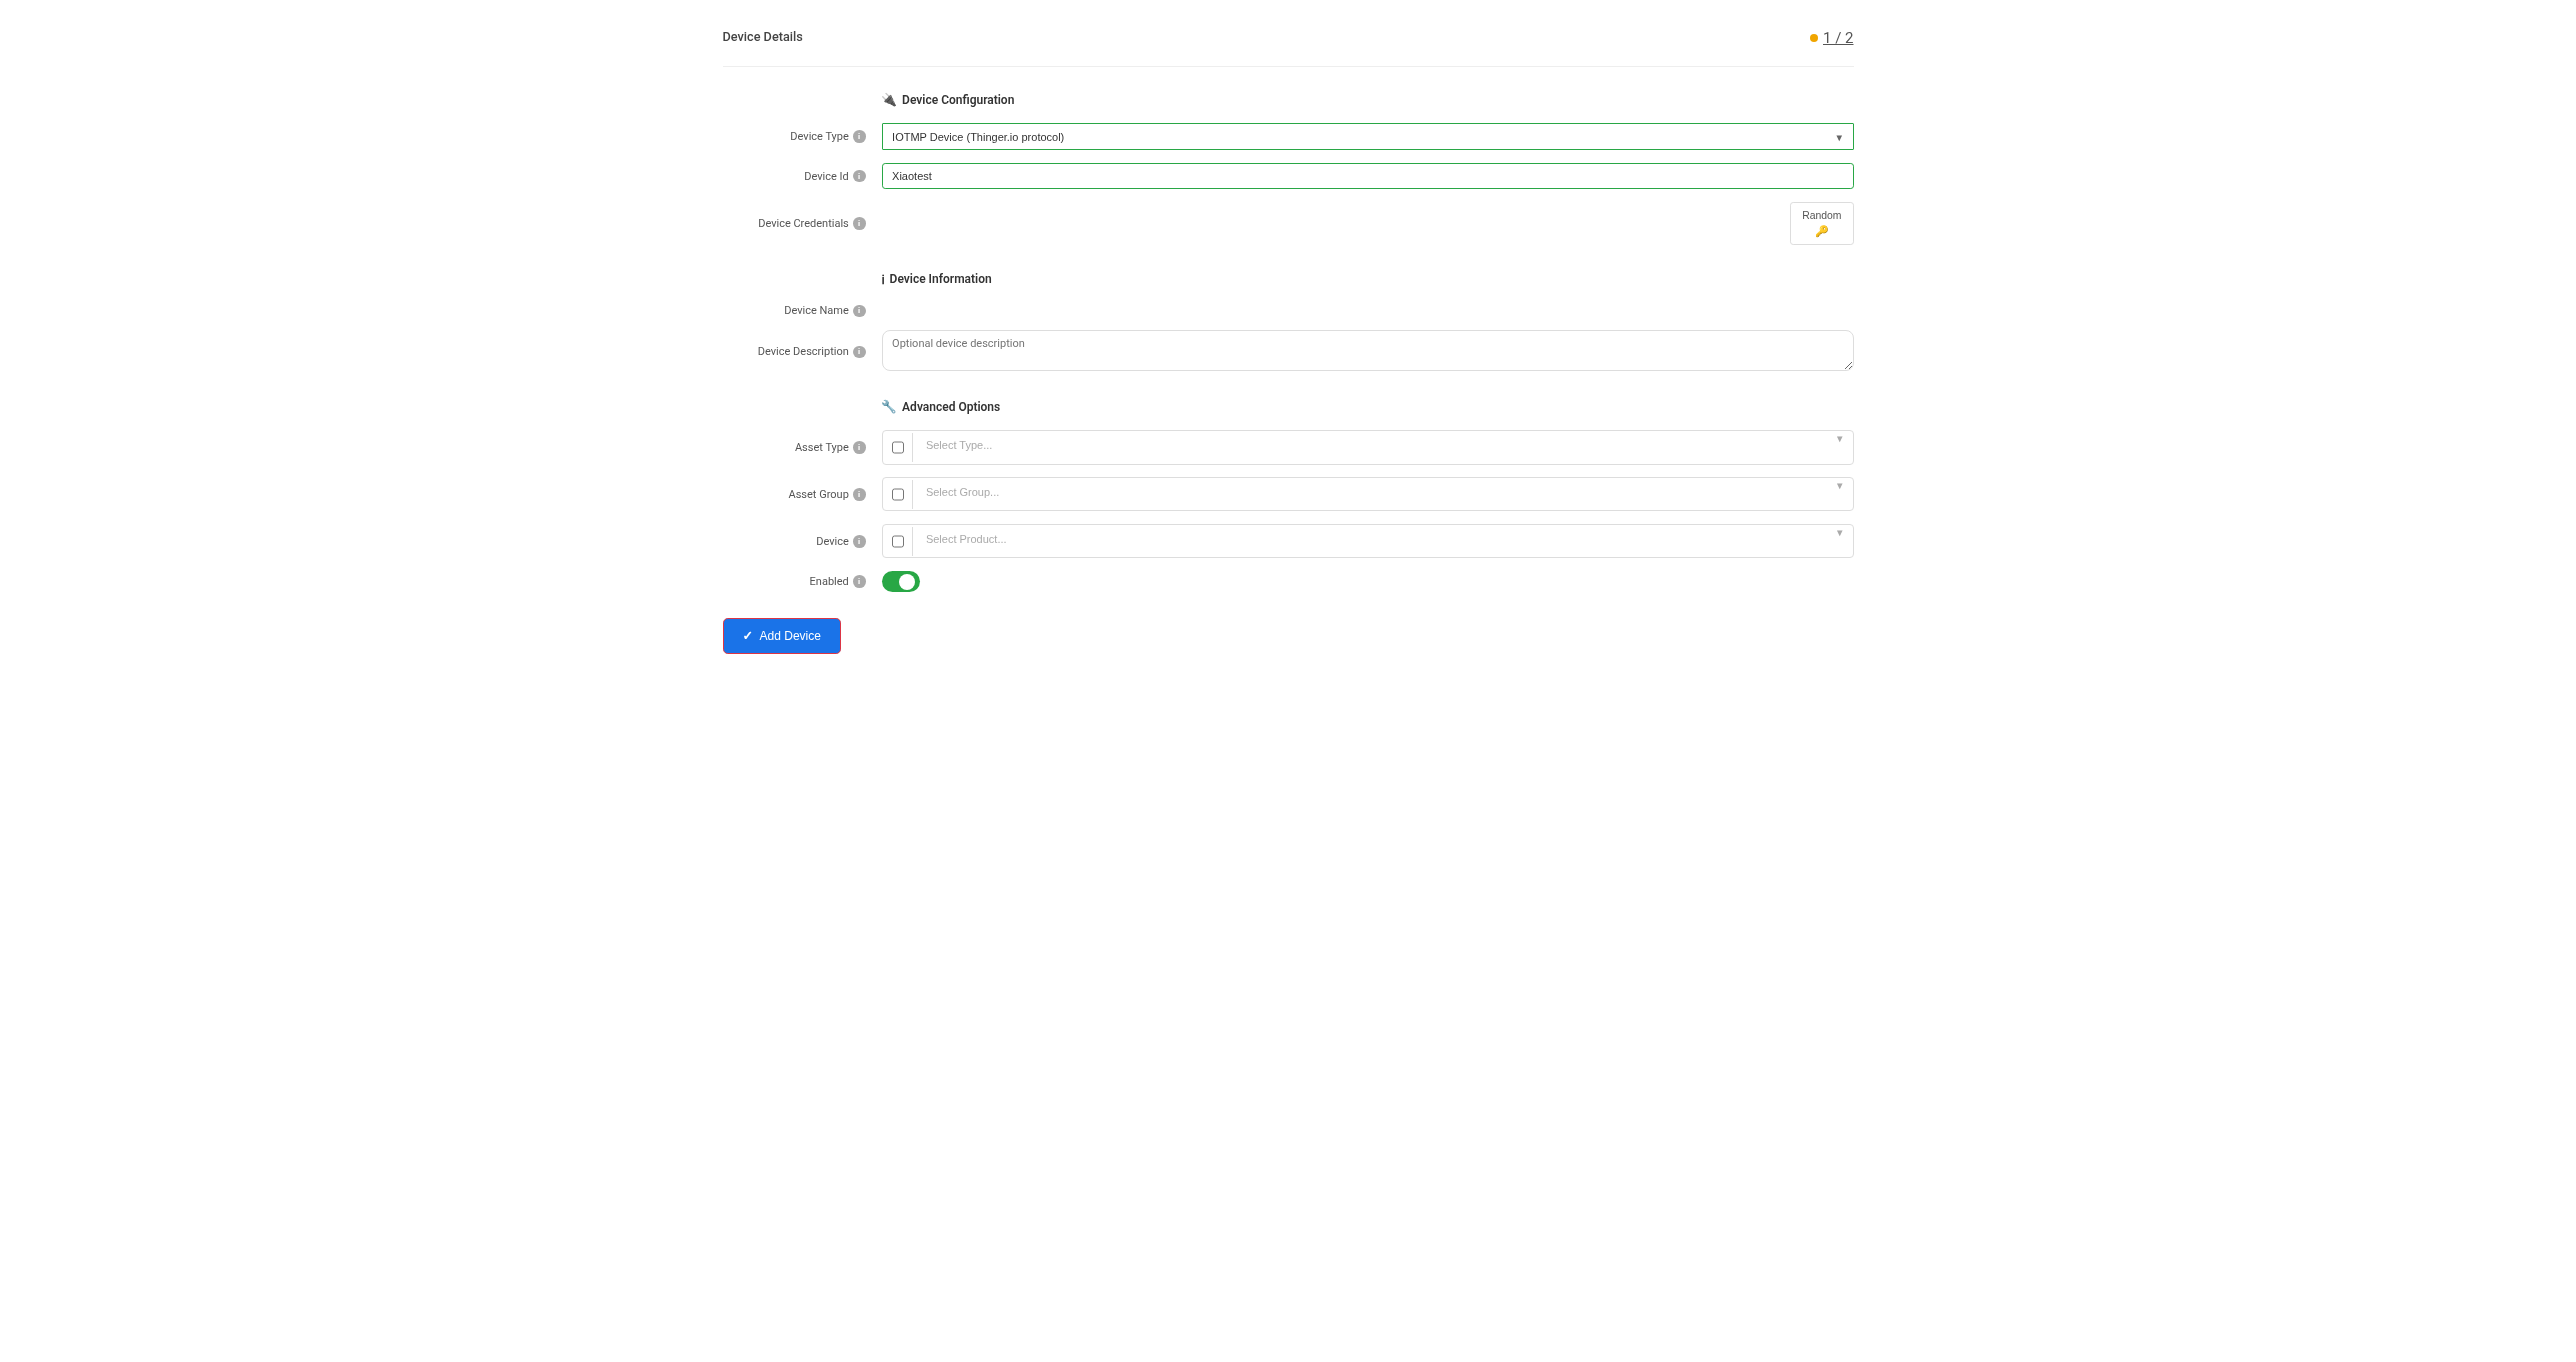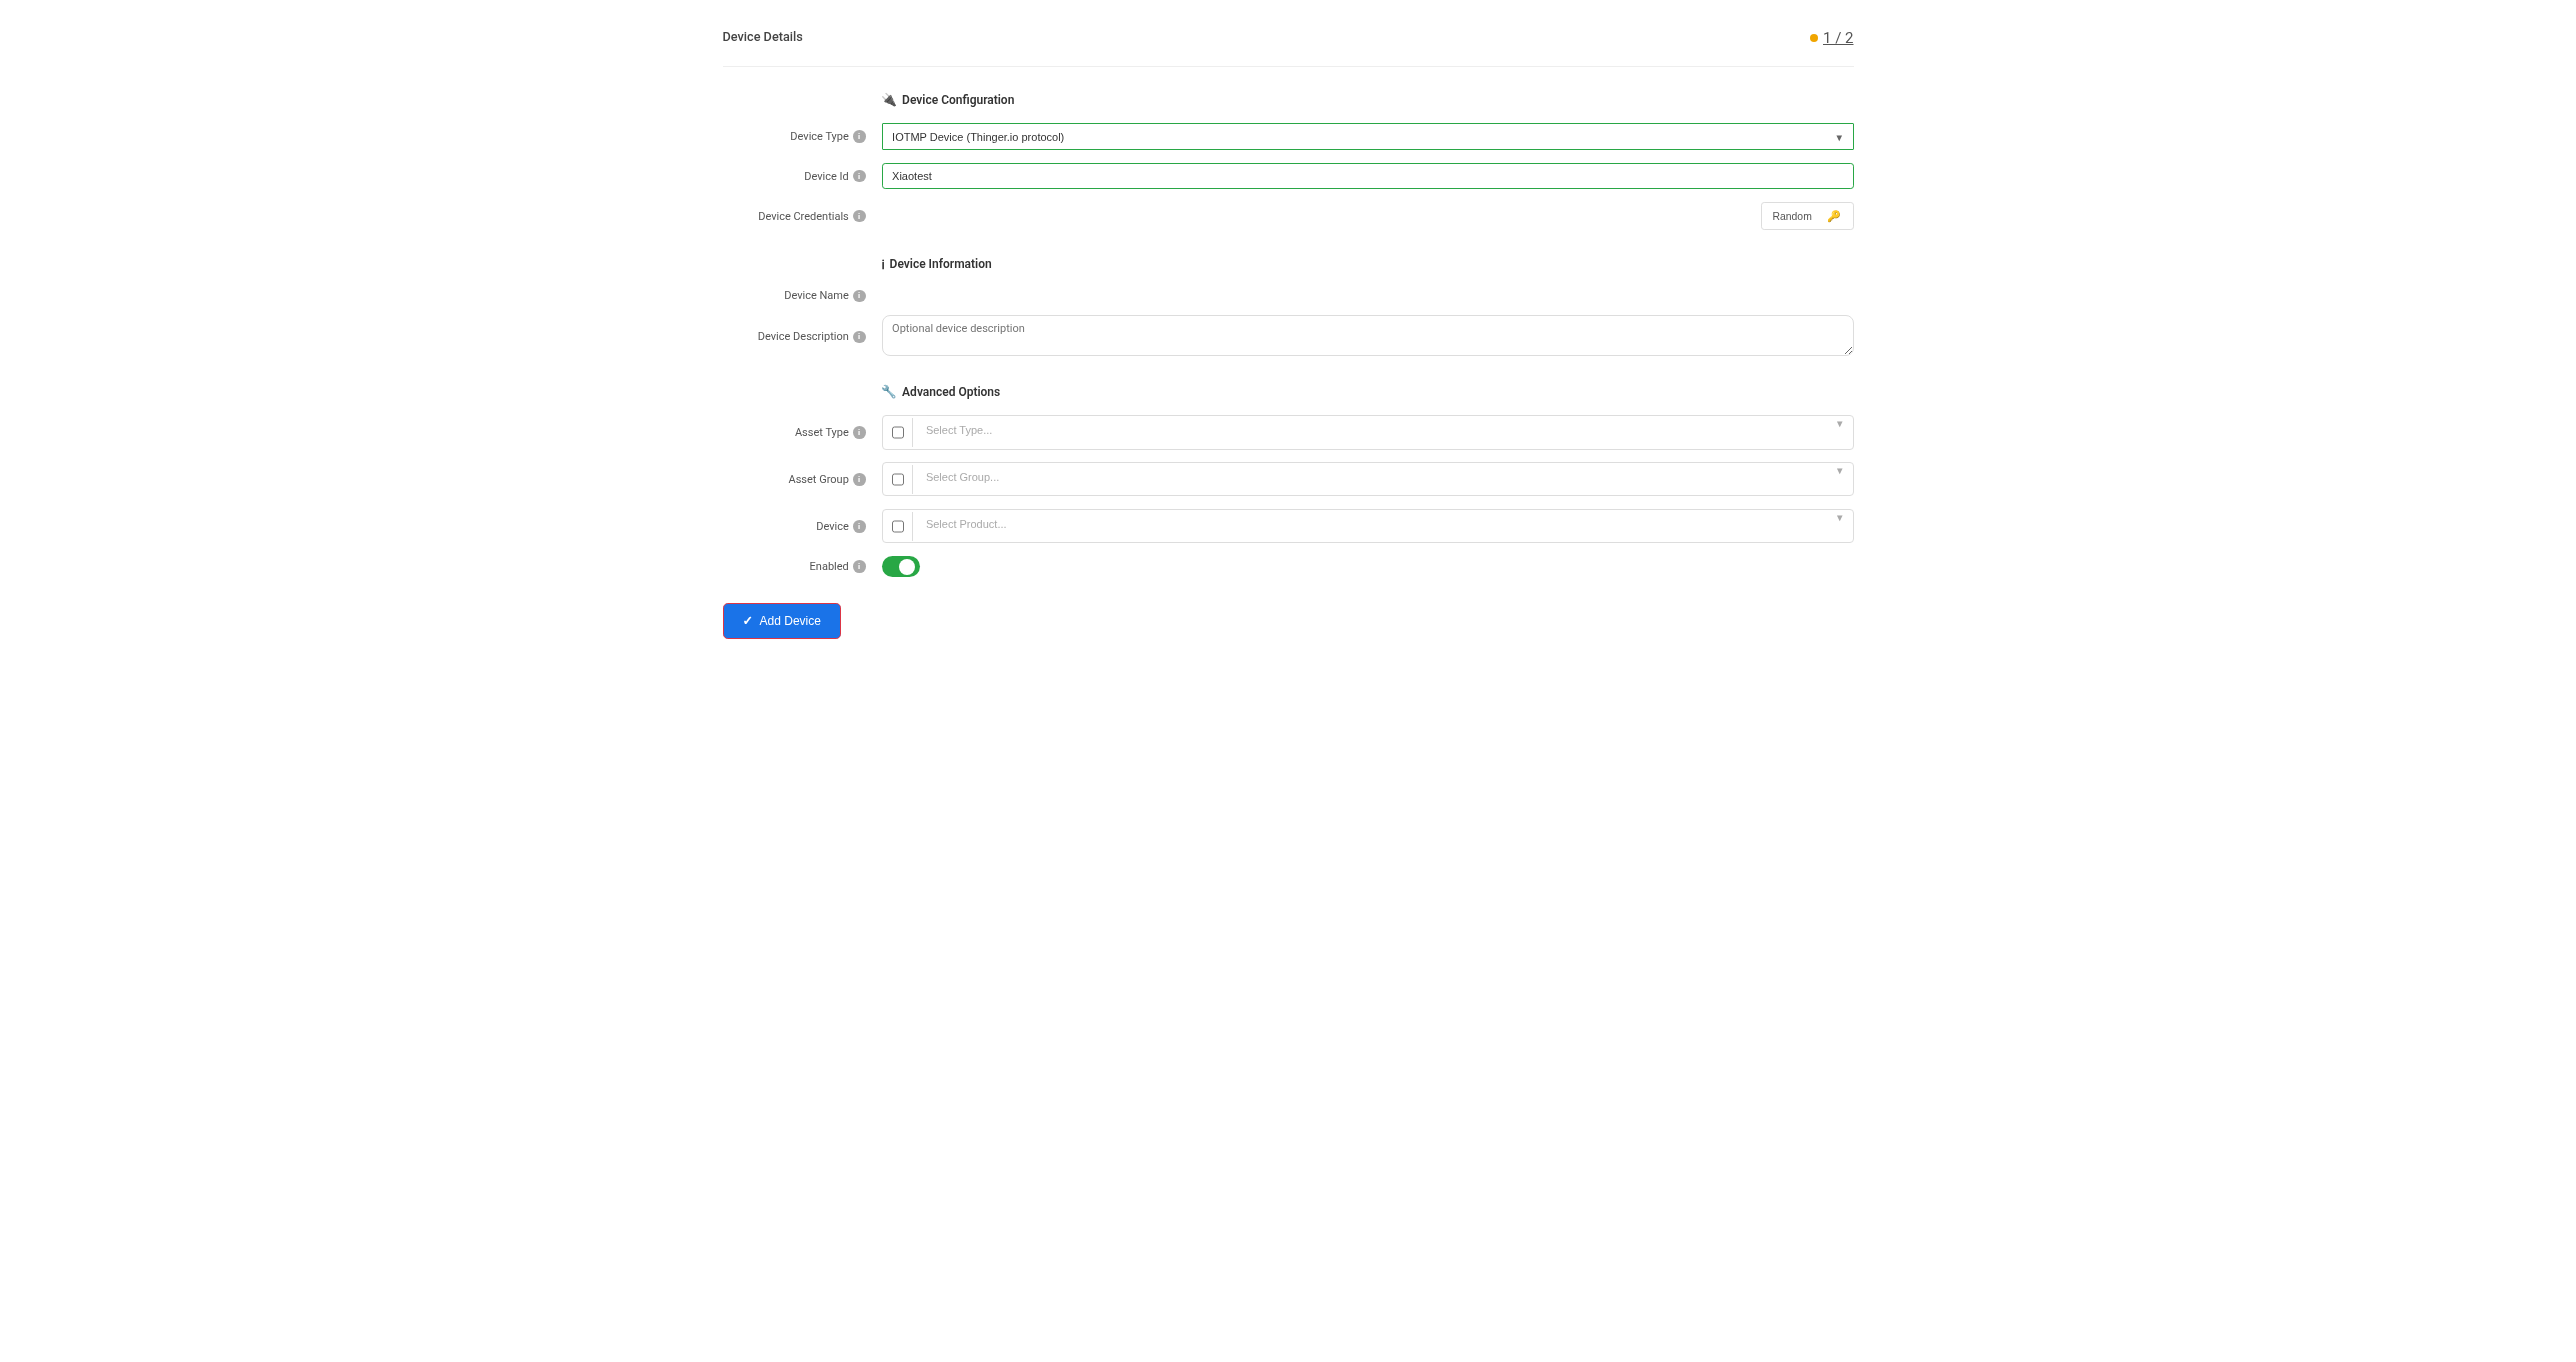--- a/index.html
+++ b/index.html
@@ -157,30 +157,31 @@
       border-radius: 3.2px;
       padding: 4.8px 11px;
       font-size: 10.4px;
       color: #dc3545;
       font-weight: 600;
       white-space: nowrap;
     }
     .random-btn {
       display: flex;
       align-items: center;
-      gap: 16px;
+      gap: 4px;
       padding: 6.4px 11px;
       border: 0.8px solid #ddd;
       border-radius: 3.2px;
       background: #fff;
       font-size: 10.4px;
       color: #555;
       cursor: pointer;
       white-space: nowrap;
       margin-left: auto;
+      flex-direction: column;
     }
     .random-btn .key-icon {
       font-size: 11px;
     }
     .section-divider {
       margin-left: 159px;
       margin-bottom: 16px;
     }
     
     .checkbox-select-wrapper {

